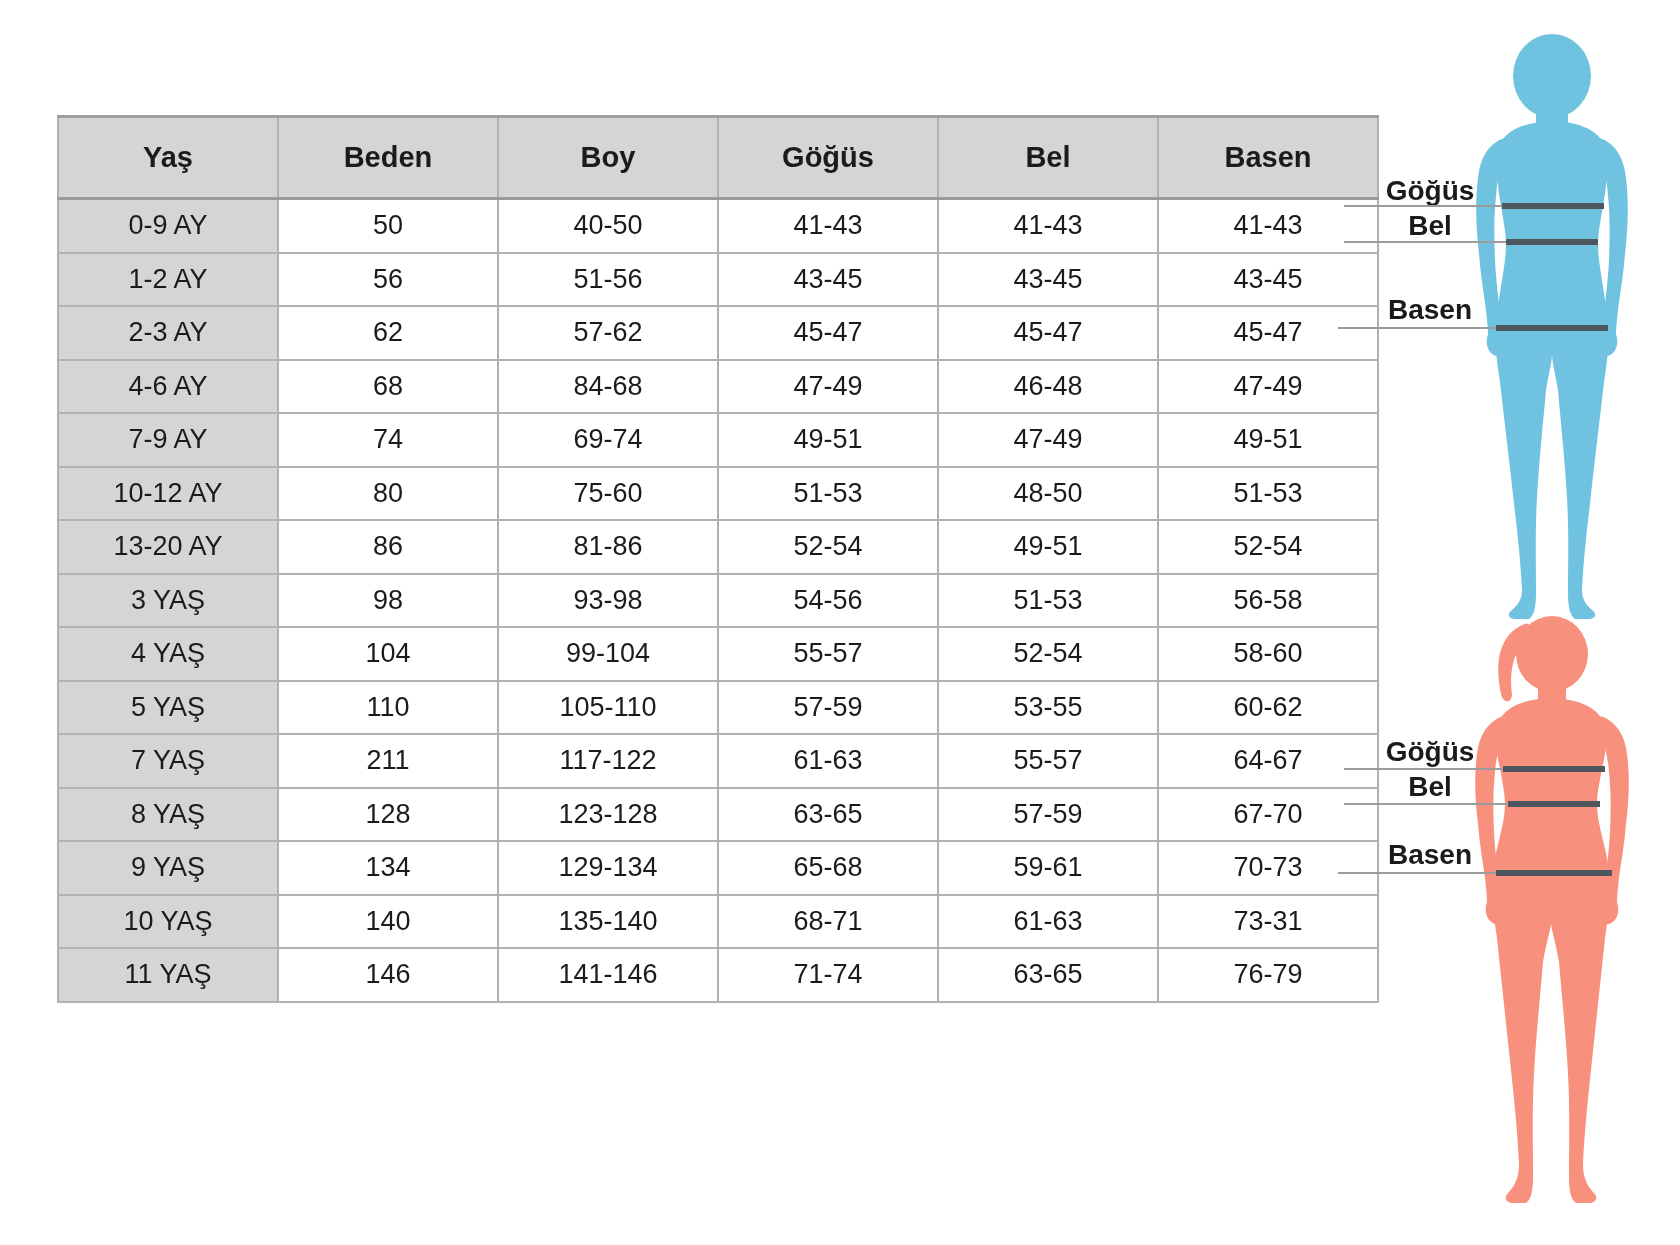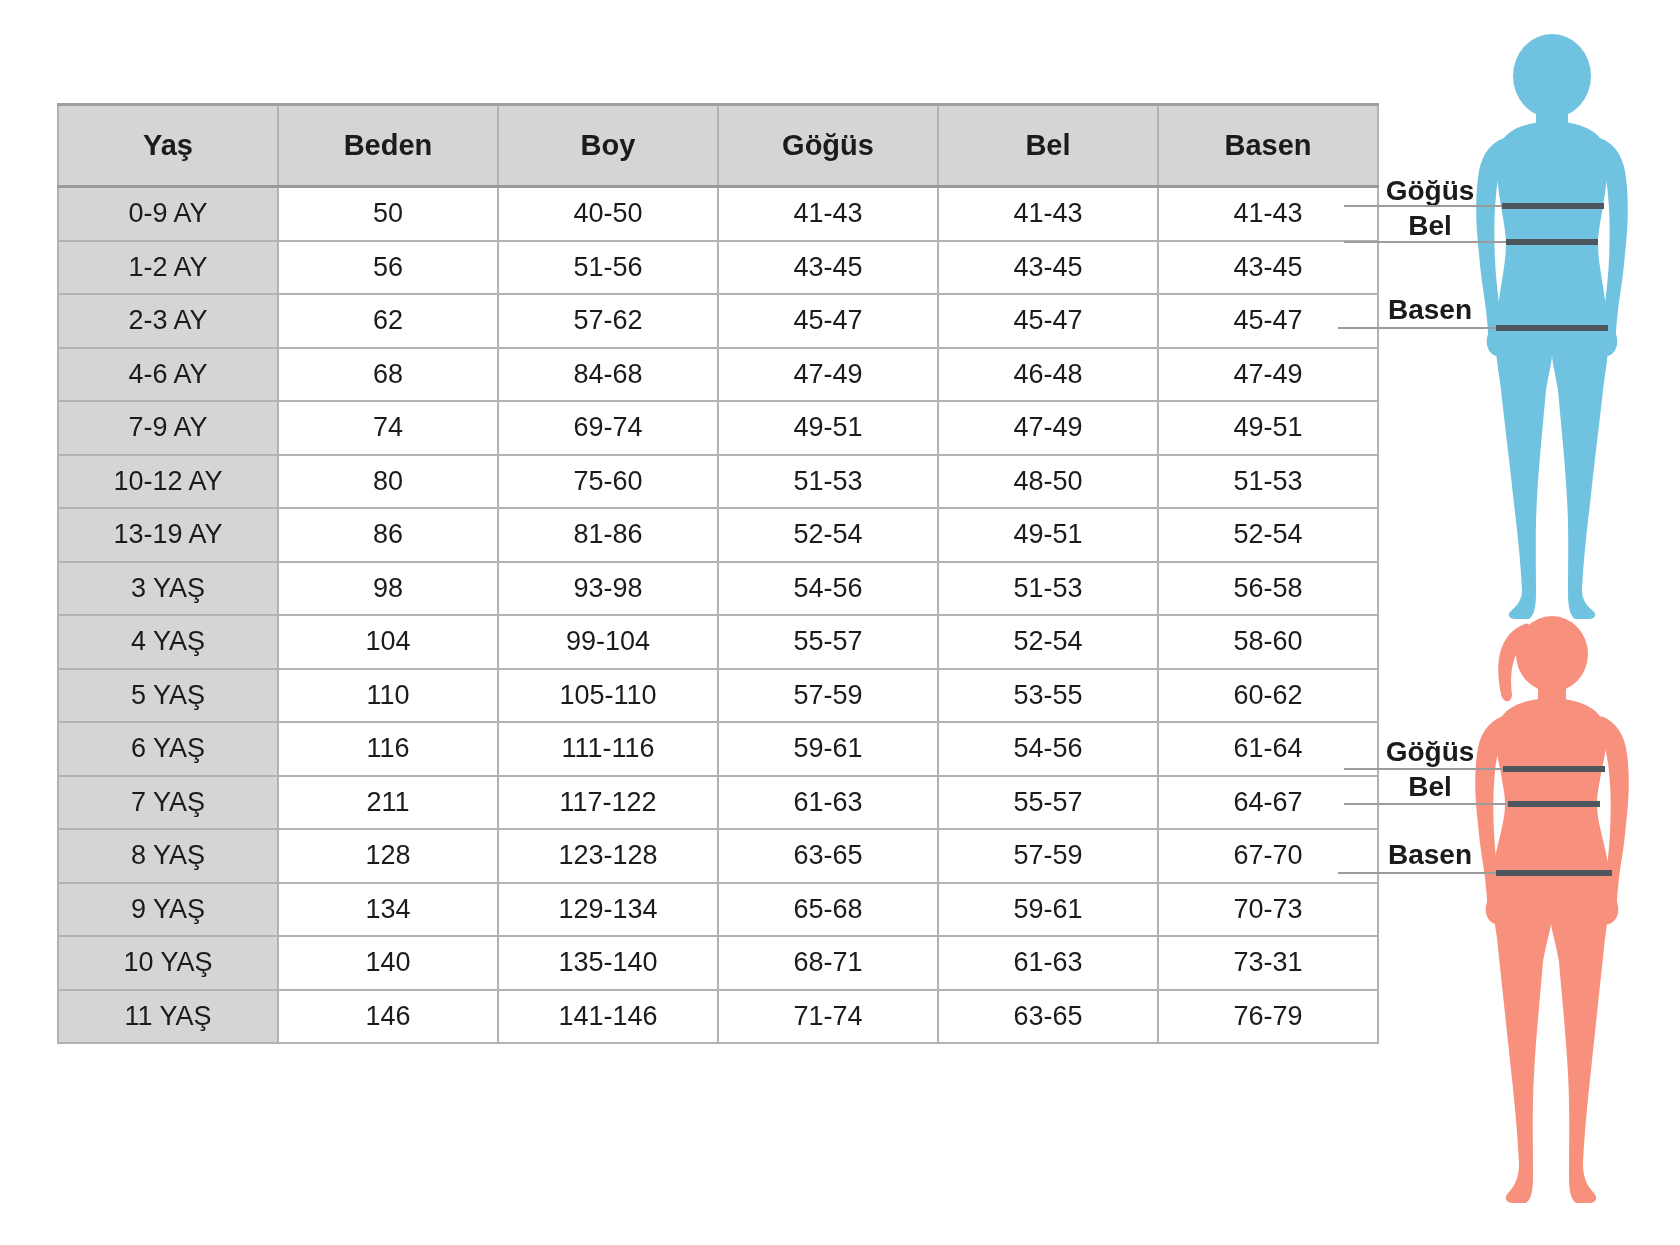--- a/index.html
+++ b/index.html
@@ -5,21 +5,21 @@
   html,body{margin:0;padding:0;background:#ffffff;}
   body{
     width:1680px;height:1245px;position:relative;overflow:hidden;
     font-family:"Liberation Sans","DejaVu Sans",sans-serif;
     color:var(--text,#1b1b1b);
   }
   .canvas{position:absolute;inset:0;}
 
   
   table.size-table{
-    position:absolute;left:57px;top:103px;width:1320px;
+    position:absolute;left:57px;top:115px;width:1320px;
     border-collapse:collapse;table-layout:fixed;
   }
   .size-table th,.size-table td{
     border:2px solid var(--border,#b2b2b2);
     text-align:center;vertical-align:middle;padding:0;
     white-space:nowrap;overflow:hidden;
   }
   .size-table thead th{
     background:var(--header-bg,#d5d5d5);
     font-size:29px;font-weight:bold;height:79px;
@@ -133,21 +133,21 @@
         </tr>
         <tr>
           <td class="row-label">10-12 AY</td>
           <td class="">80</td>
           <td class="">75-60</td>
           <td class="">51-53</td>
           <td class="">48-50</td>
           <td class="">51-53</td>
         </tr>
         <tr>
-          <td class="row-label">13-19 AY</td>
+          <td class="row-label">13-20 AY</td>
           <td class="">86</td>
           <td class="">81-86</td>
           <td class="">52-54</td>
           <td class="">49-51</td>
           <td class="">52-54</td>
         </tr>
         <tr>
           <td class="row-label">3 YAŞ</td>
           <td class="">98</td>
           <td class="">93-98</td>
@@ -163,28 +163,20 @@
           <td class="">52-54</td>
           <td class="">58-60</td>
         </tr>
         <tr>
           <td class="row-label">5 YAŞ</td>
           <td class="">110</td>
           <td class="">105-110</td>
           <td class="">57-59</td>
           <td class="">53-55</td>
           <td class="">60-62</td>
-        </tr>
-        <tr>
-          <td class="row-label">6 YAŞ</td>
-          <td class="">116</td>
-          <td class="">111-116</td>
-          <td class="">59-61</td>
-          <td class="">54-56</td>
-          <td class="">61-64</td>
         </tr>
         <tr>
           <td class="row-label">7 YAŞ</td>
           <td class="">211</td>
           <td class="">117-122</td>
           <td class="">61-63</td>
           <td class="">55-57</td>
           <td class="">64-67</td>
         </tr>
         <tr>

